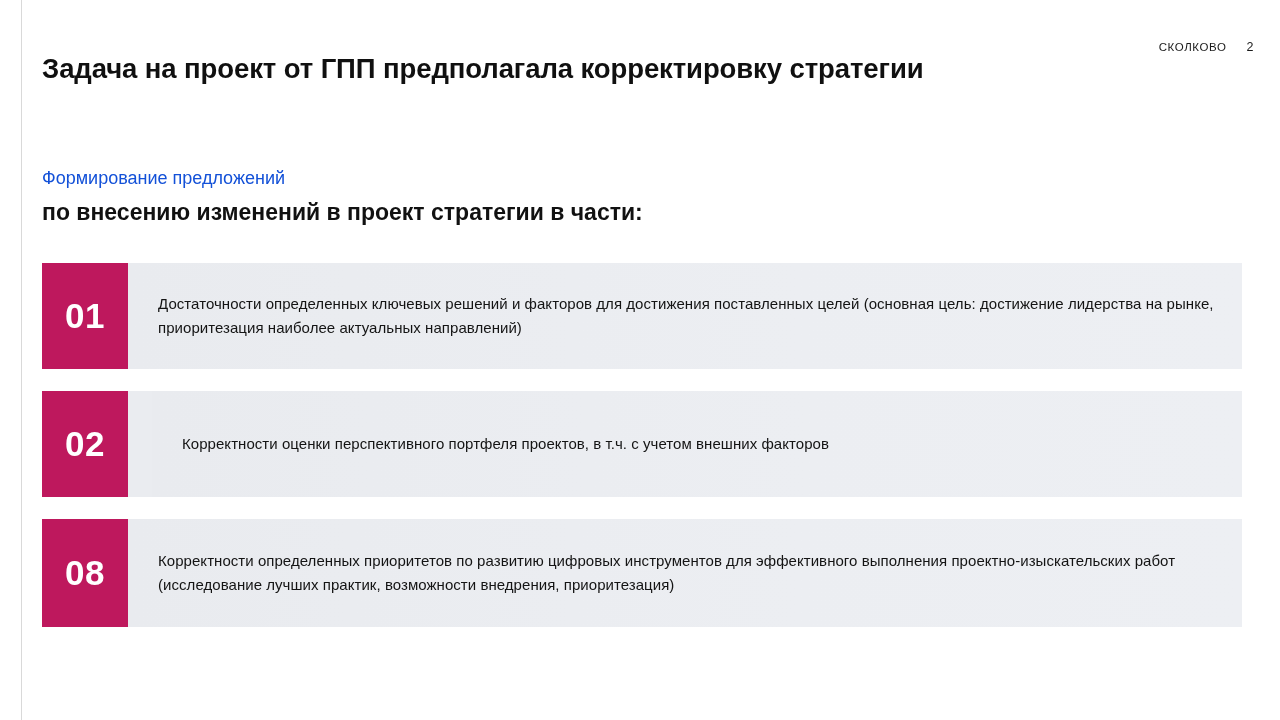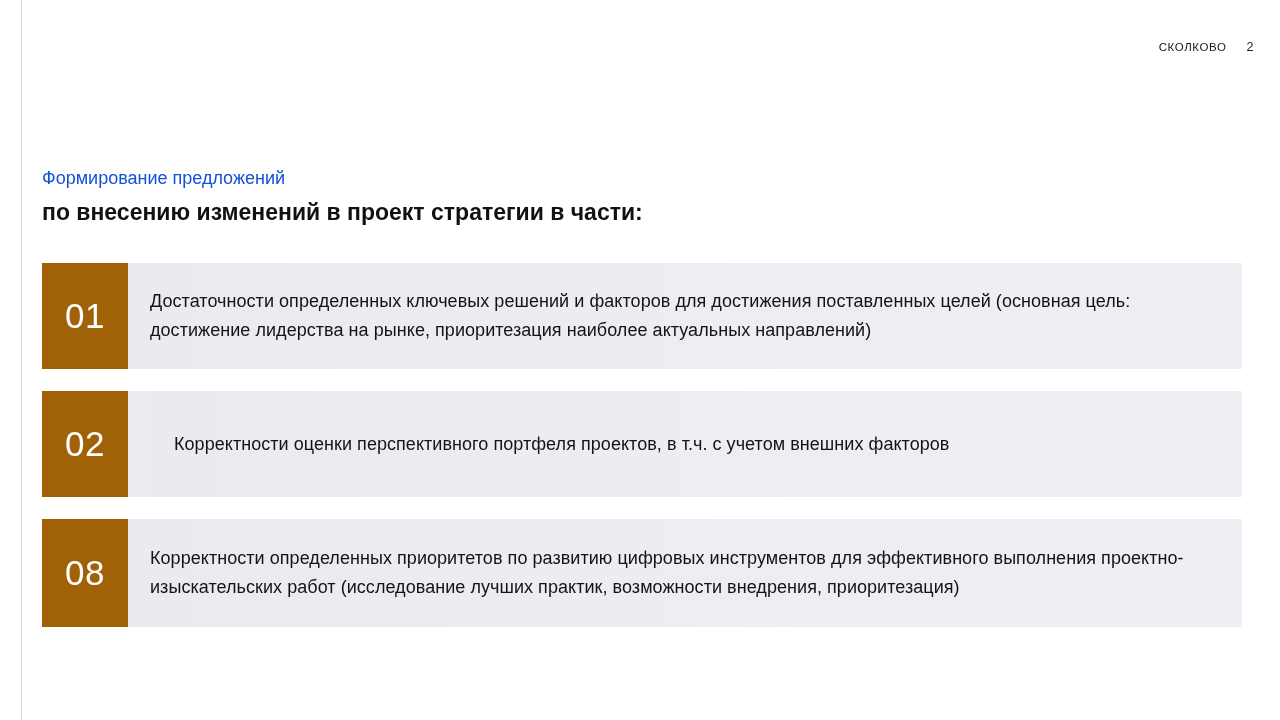--- a/index.html
+++ b/index.html
@@ -82,59 +82,60 @@
   }
   .item {
     display: flex;
     align-items: stretch;
     margin-bottom: 22px;
     background: #eaecf0;
   }
   .item .num {
     flex: 0 0 86px;
     width: 86px;
-    background: #a16207;
+    background: #be185d;
     color: #ffffff;
     display: flex;
     align-items: center;
     justify-content: center;
     font-size: 35px;
-    font-weight: normal;
+    font-weight: bold;
     letter-spacing: 0.5px;
   }
   .item .body {
     flex: 1 1 auto;
     display: flex;
     align-items: center;
     padding: 10px 20px 10px 22px;
     background: linear-gradient(to right, #e9ebef 0%, #eceef2 60%, #edeff3 100%);
   }
   .item .body p {
-    margin: 0;
-    font-size: 18px;
+    margin: 8px;
+    font-size: 15px;
     line-height: 1.6;
     color: #141414;
     letter-spacing: 0.05px;
   }
   .item-1 { height: 106px; }
   .item-2 { height: 106px; gap: 24px; }
   .item-3 { height: 108px; }
 </style>
 </head>
 <body>
 
 <div class="slide">
 
   <div class="left-rule"></div>
 
   <div class="brand">
     <span>СКОЛКОВО</span>
     <span class="page-num">2</span>
   </div>
 
+  <h1 class="title">Задача на проект от ГПП предполагала корректировку стратегии</h1>
 
   <div class="subtitle-block">
     <div class="subtitle-accent">Формирование предложений</div>
     <div class="subtitle-plain">по внесению изменений в проект стратегии в части:</div>
   </div>
 
   <div class="items">
 
     <div class="item item-1">
       <div class="num">01</div>

